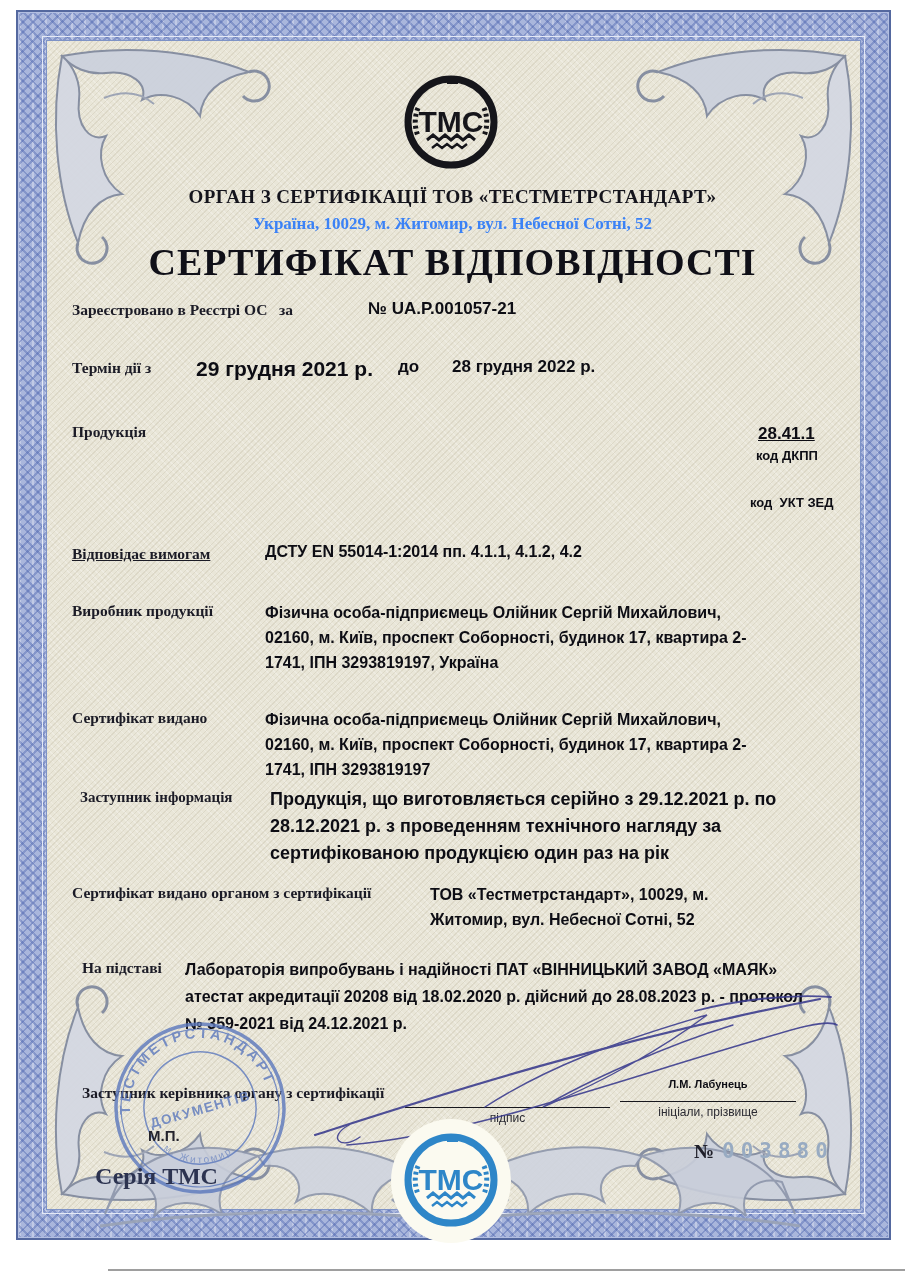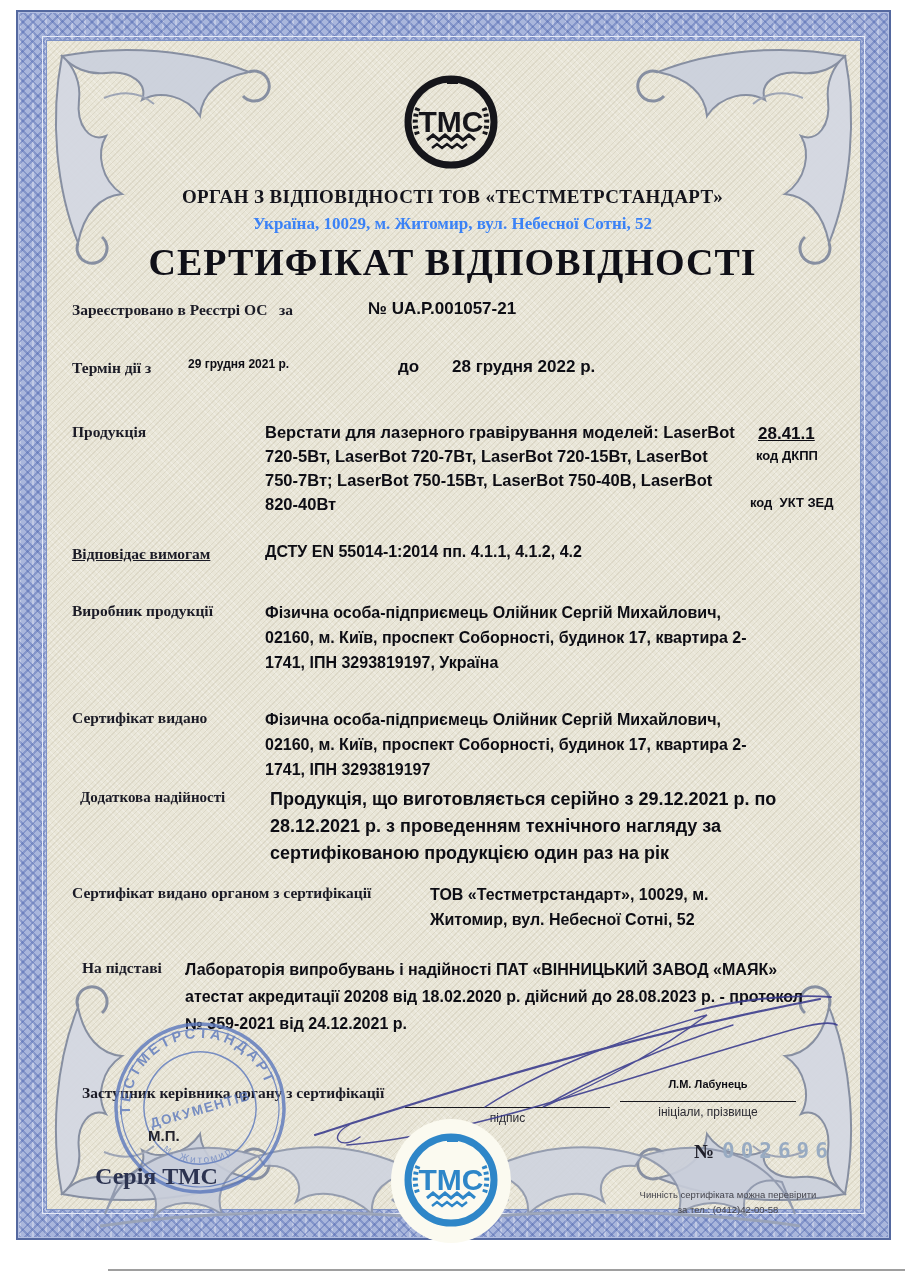--- a/index.html
+++ b/index.html
@@ -101,48 +101,47 @@
       <path d="M158,42 C210,26 268,32 316,58 C286,62 270,78 272,100 C248,78 216,74 196,88 C206,66 190,50 165,52 Z" fill="#cfd4df" stroke="#8d96ab" stroke-width="2"></path>
       <path d="M300,55 a18,18 0 1 1 -8,30" fill="none" stroke="#8d96ab" stroke-width="3"></path>
       <path d="M0,112 C110,96 240,94 350,106" fill="none" stroke="#9aa3b5" stroke-width="3"></path>
     </g>
   </svg>
 
   <svg class="logo-top" viewBox="0 0 100 102">
     <use href="#tmc-logo-g"></use>
   </svg>
 
-  <div class="org-header center">ОРГАН  З ВІДПОВІДНОСТІ ТОВ «ТЕСТМЕТРСТАНДАРТ»</div>
+  <div class="org-header center">ОРГАН  З СЕРТИФІКАЦІЇ ТОВ «ТЕСТМЕТРСТАНДАРТ»</div>
   <div class="org-address center">Україна, 10029, м. Житомир, вул. Небесної Сотні, 52</div>
   <div class="cert-title center">СЕРТИФІКАТ ВІДПОВІДНОСТІ</div>
 
   <div class="lbl" style="left:72px;top:301px;">Зареєстровано в Реєстрі ОС   за</div>
   <div class="val" style="left:368px;top:299px;font-size:17px;">№ UA.P.001057-21</div>
 
   <div class="lbl" style="left:72px;top:359px;">Термін дії з</div>
-  <div class="val" style="left:188px;top:357px;font-size:12px;">29 грудня 2021 р.</div>
+  <div class="val" style="left:196px;top:357px;font-size:21px;">29 грудня 2021 р.</div>
   <div class="val" style="left:398px;top:357px;font-size:17px;">до</div>
   <div class="val" style="left:452px;top:357px;font-size:17px;">28 грудня 2022 р.</div>
 
   <div class="lbl" style="left:72px;top:423px;">Продукція</div>
-  <div class="val" style="left:265px;top:420px;width:478px;line-height:24px;font-size:16.5px;">Верстати для лазерного гравірування моделей: LaserBot 720-5Вт, LaserBot 720-7Вт, LaserBot 720-15Вт, LaserBot 750-7Вт; LaserBot 750-15Вт, LaserBot 750-40В, LaserBot 820-40Вт</div>
   <div class="val" style="left:758px;top:424px;font-size:17px;text-decoration:underline;">28.41.1</div>
   <div class="val" style="left:756px;top:448px;font-size:13px;">код ДКПП</div>
   <div class="val" style="left:750px;top:487px;font-size:13px;white-space:pre;margin-top:8px;">код  УКТ ЗЕД</div>
 
   <div class="lbl" style="left:72px;top:545px;text-decoration:underline;">Відповідає вимогам</div>
   <div class="val" style="left:265px;top:543px;">ДСТУ EN 55014-1:2014 пп. 4.1.1, 4.1.2, 4.2</div>
 
   <div class="lbl" style="left:72px;top:602px;">Виробник продукції</div>
   <div class="val" style="left:265px;top:600px;width:505px;line-height:25px;">Фізична особа-підприємець Олійник Сергій Михайлович, 02160, м. Київ, проспект Соборності, будинок 17, квартира 2-1741, ІПН 3293819197, Україна</div>
 
   <div class="lbl" style="left:72px;top:709px;">Сертифікат видано</div>
   <div class="val" style="left:265px;top:707px;width:505px;line-height:25px;">Фізична особа-підприємець Олійник Сергій Михайлович, 02160, м. Київ, проспект Соборності, будинок 17, квартира 2-1741, ІПН 3293819197</div>
 
-  <div class="lbl" style="left:80px;top:789px;font-size:15px;">Додаткова надійності</div>
+  <div class="lbl" style="left:80px;top:789px;font-size:15px;">Заступник інформація</div>
   <div class="val" style="left:270px;top:786px;width:558px;line-height:27px;font-size:18px;">Продукція, що виготовляється серійно з 29.12.2021 р. по 28.12.2021 р. з проведенням технічного нагляду за сертифікованою продукцією один раз на рік</div>
 
   <div class="lbl" style="left:72px;top:884px;">Сертифікат видано органом з сертифікації</div>
   <div class="val" style="left:430px;top:882px;width:348px;line-height:25px;">ТОВ «Тестметрстандарт», 10029, м. Житомир, вул. Небесної Сотні, 52</div>
 
   <div class="lbl" style="left:82px;top:959px;">На підставі</div>
   <div class="val" style="left:185px;top:956px;width:635px;line-height:27px;">Лабораторія випробувань і надійності ПАТ «ВІННИЦЬКИЙ ЗАВОД «МАЯК» атестат акредитації 20208 від 18.02.2020 р. дійсний до 28.08.2023 р. - протокол № 359-2021 від 24.12.2021 р.</div>
 
   <div class="lbl" style="left:82px;top:1084px;">Заступник керівника органу з сертифікації</div>
   <div class="hline" style="left:405px;top:1107px;width:205px;"></div>
@@ -176,28 +175,24 @@
     </text>
     <text font-family="Liberation Sans, sans-serif" font-size="10" fill="#5b78bd" letter-spacing="2" opacity="0.8">
       <textPath href="#arcBottom" startOffset="18%">м. Житомир</textPath>
     </text>
     <text x="100" y="106" text-anchor="middle" font-family="Liberation Sans, sans-serif" font-size="13.5" font-weight="bold" fill="#5b78bd" letter-spacing="1.5">ДОКУМЕНТІВ</text>
   </svg>
 
   <div class="val" style="left:148px;top:1127px;font-size:15px;color:#23232c;">М.П.</div>
   <div class="lbl" style="left:95px;top:1143px;font-size:24px;color:#2c3350;margin-top:20px;">Серія ТМС</div>
   <div class="lbl" style="left:694px;top:1140px;font-size:20px;color:#20202a;">№</div>
-  <div class="val serial-digits" style="left:722px;top:1139px;font-size:21px;">002696</div>
+  <div class="val serial-digits" style="left:722px;top:1139px;font-size:21px;">003880</div>
 
   <svg class="logo-bottom" viewBox="0 0 122 126">
     <ellipse cx="61" cy="63" rx="60" ry="62" fill="#fbfaf0"></ellipse>
     <g transform="translate(11,12)">
         <use href="#tmc-logo-g"></use>
       </g>
   </svg>
 
-  <div class="footnote">
-    <div>Чинність сертифіката можна перевірити</div>
-    <div>за тел.: (0412)42-00-58</div>
-  </div>
 
   <div class="photo-edge"></div>
 </div>
 
 </body></html>

